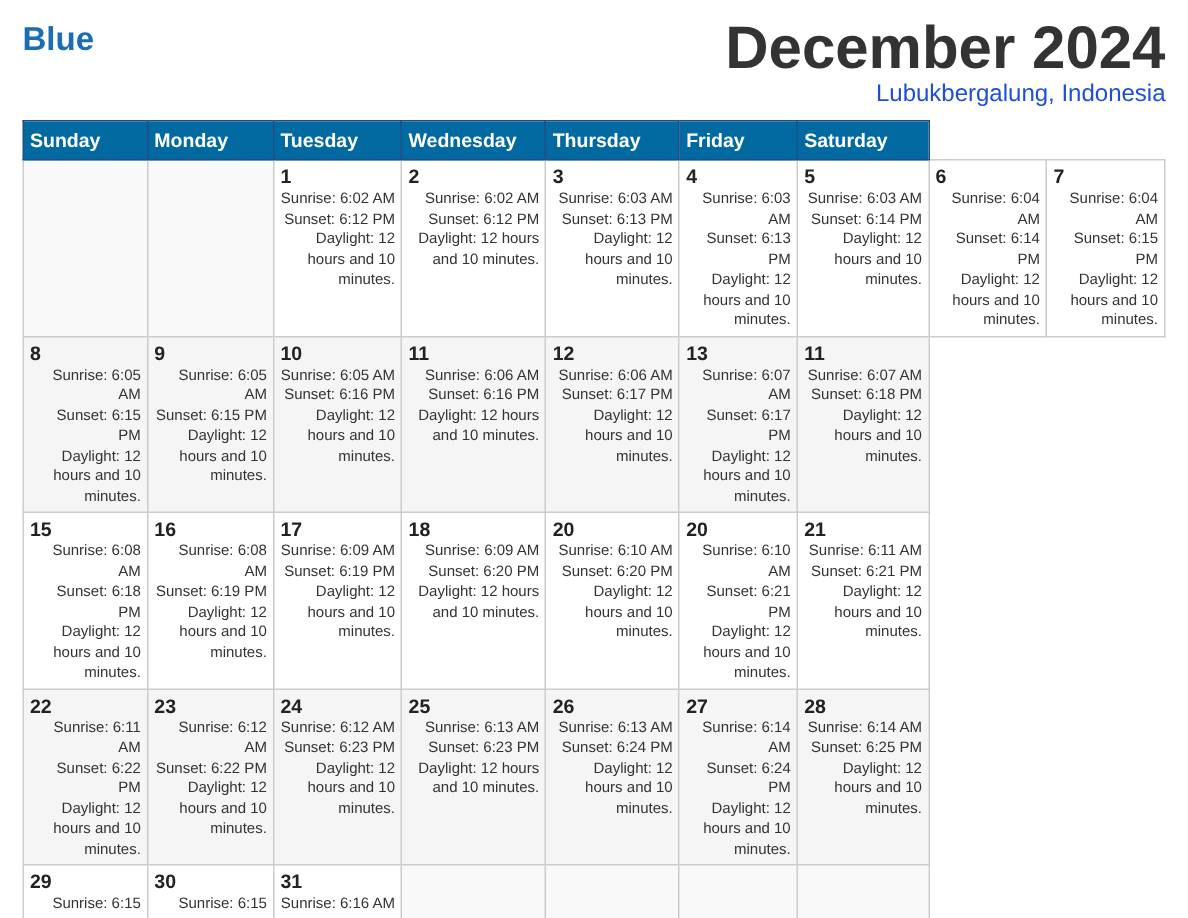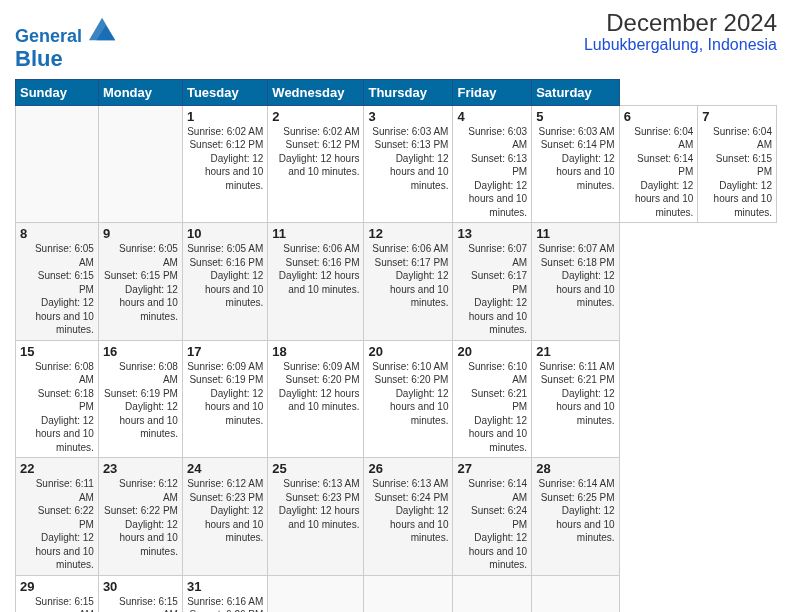--- a/index.html
+++ b/index.html
@@ -36,22 +36,22 @@
     }
     .logo-icon {
       width: 28px;
       height: 28px;
       margin-left: 2px;
     }
     .title-area {
       text-align: right;
     }
     .month-title {
-      font-size: 24px;
-      font-weight: normal;
+      font-size: 40px;
+      font-weight: bold;
       color: #333;
       line-height: 1.1;
     }
     .location-title {
       font-size: 16px;
       color: #1d4ed8;
     }
     .calendar {
       width: 100%;
       border-collapse: collapse;
@@ -94,27 +94,20 @@
       background: #f9f9f9 !important;
     }
   </style>
 </head>
 <body>
 
 <div class="container">
   <div class="header-area">
     <div class="logo">
       <div>
-        <div class="logo-text">
-          <span>General</span>
-          <svg class="logo-icon" viewBox="0 0 30 30">
-            <polygon points="0,28 14,4 28,28" fill="#1a6eb5" opacity="0.85"></polygon>
-            <polygon points="8,28 18,12 28,28" fill="#1a6eb5"></polygon>
-          </svg>
-        </div>
         <div class="logo-text" style="color:#1a6eb5; font-size:22px; font-weight:bold;">Blue</div>
       </div>
     </div>
     <div class="title-area">
       <div class="month-title">December 2024</div>
       <div class="location-title">Lubukbergalung, Indonesia</div>
     </div>
   </div>
 
   <table class="calendar">

